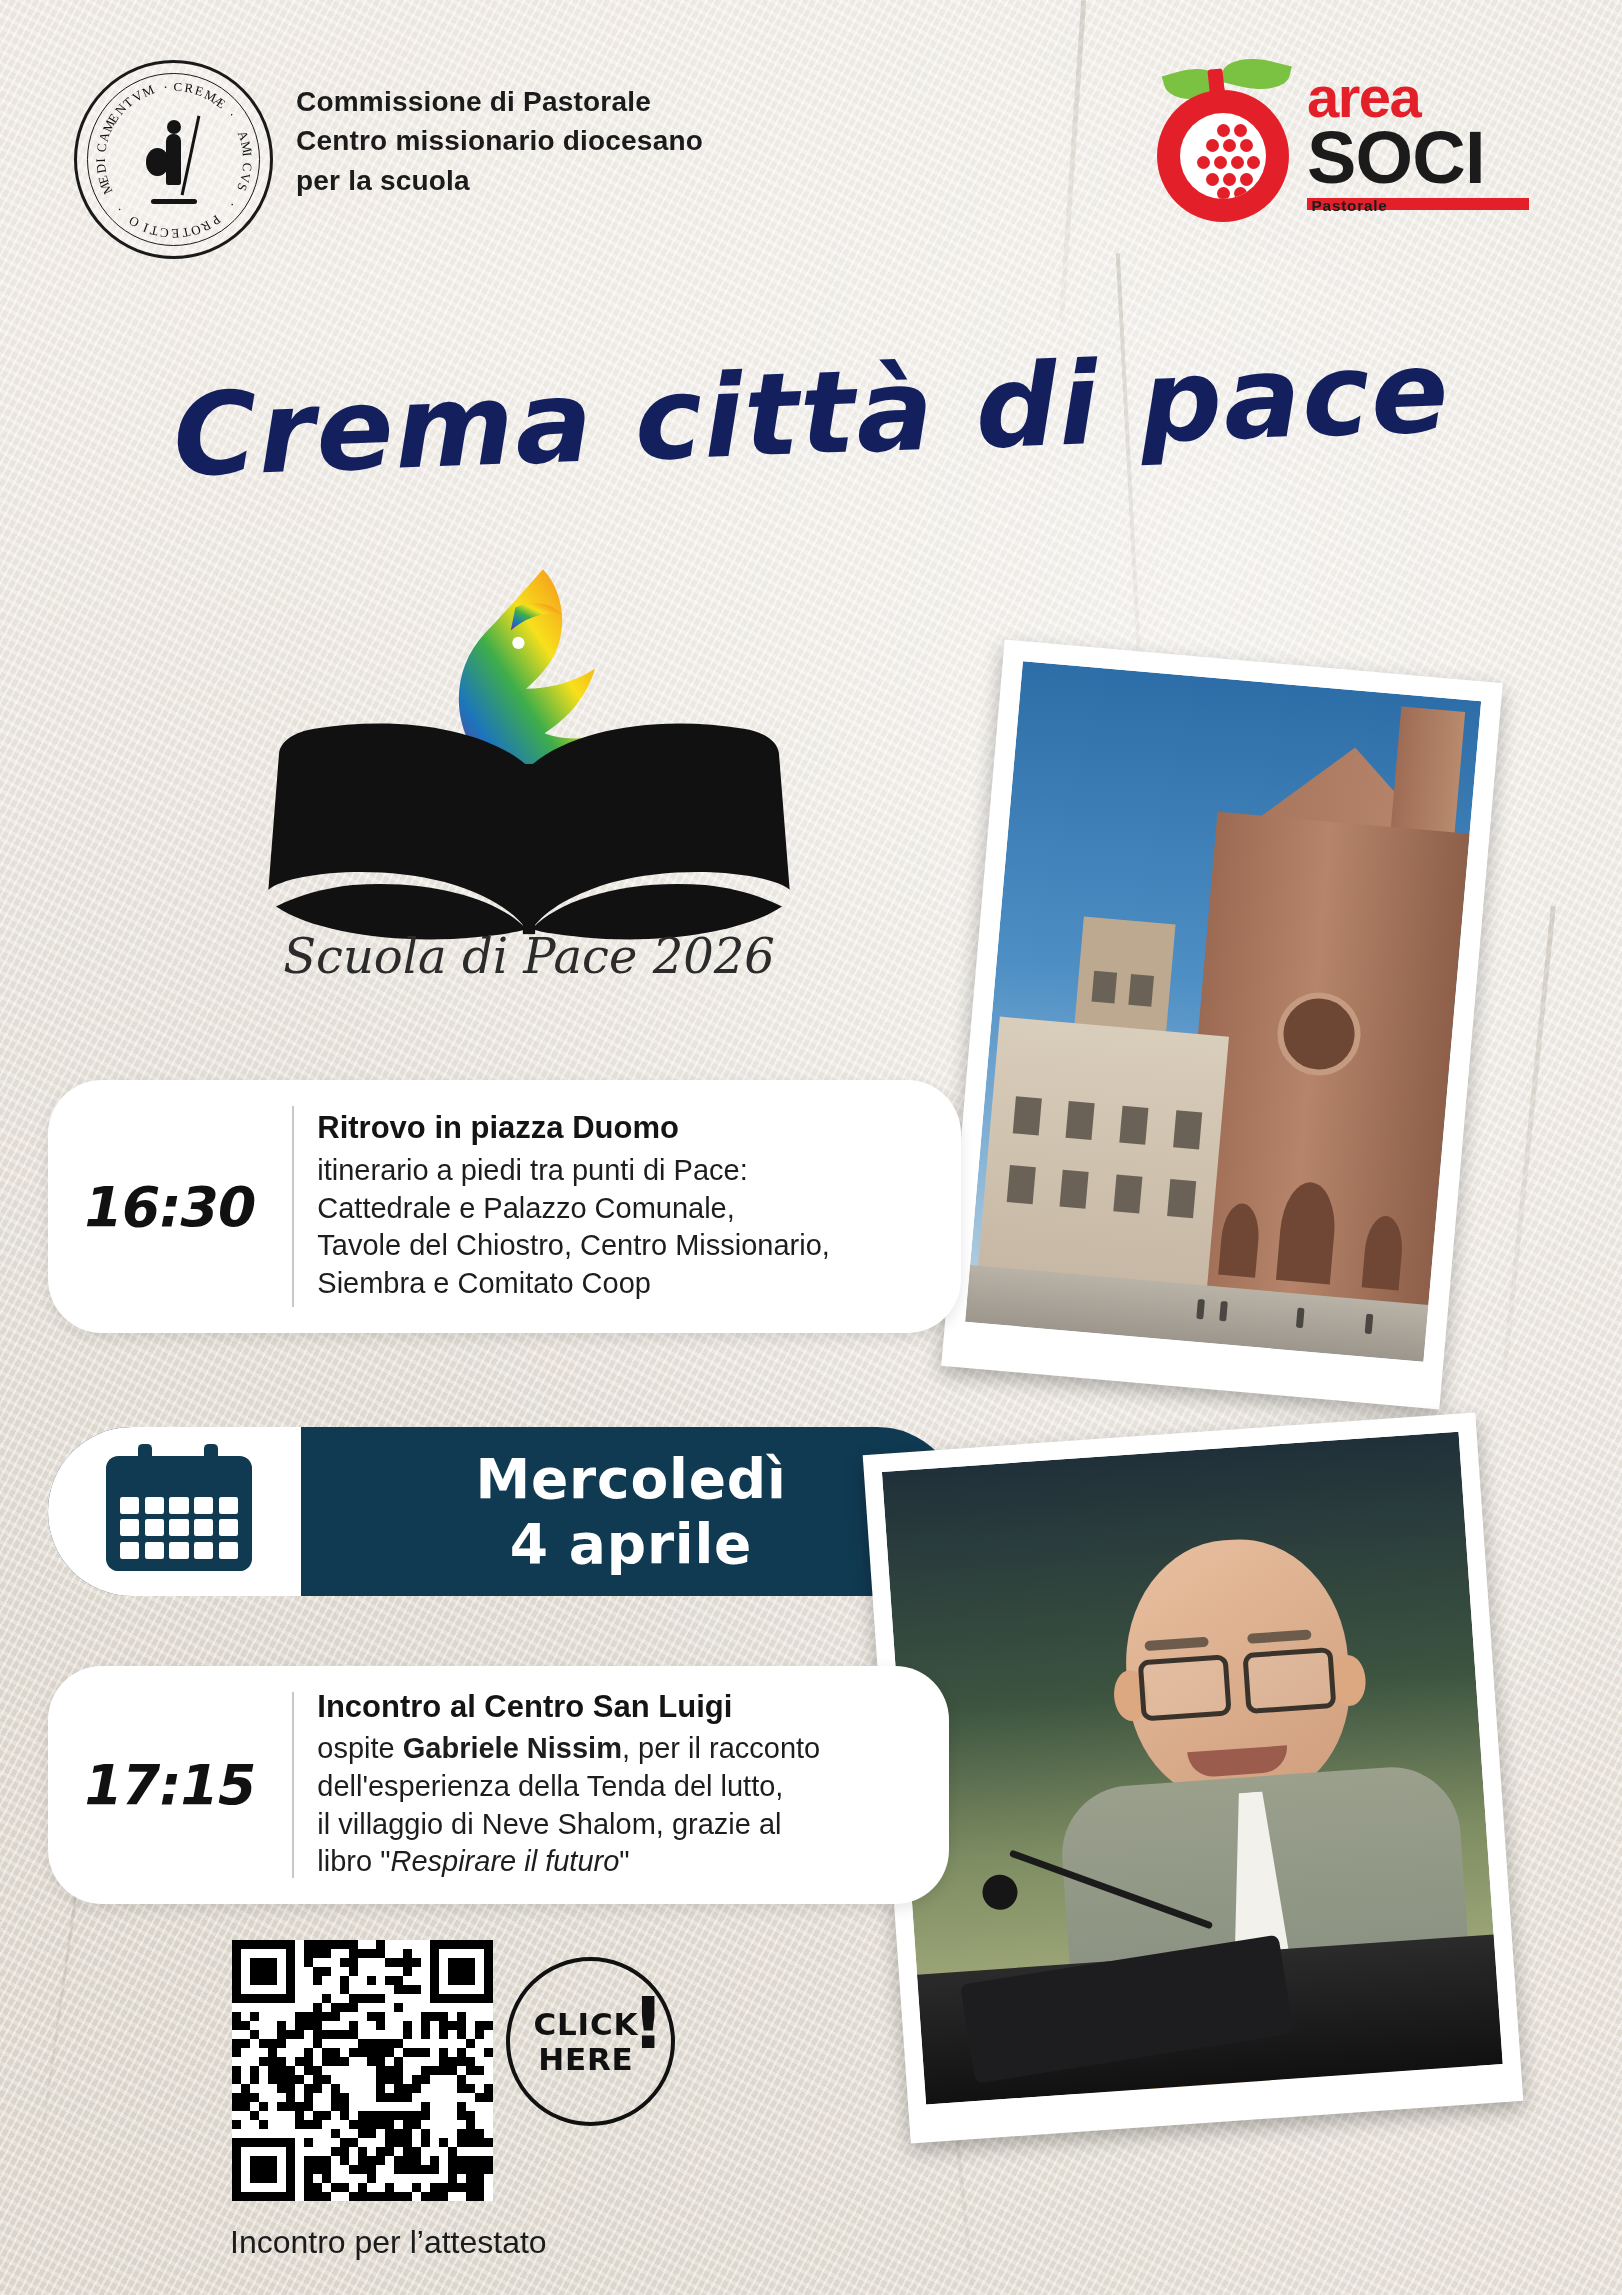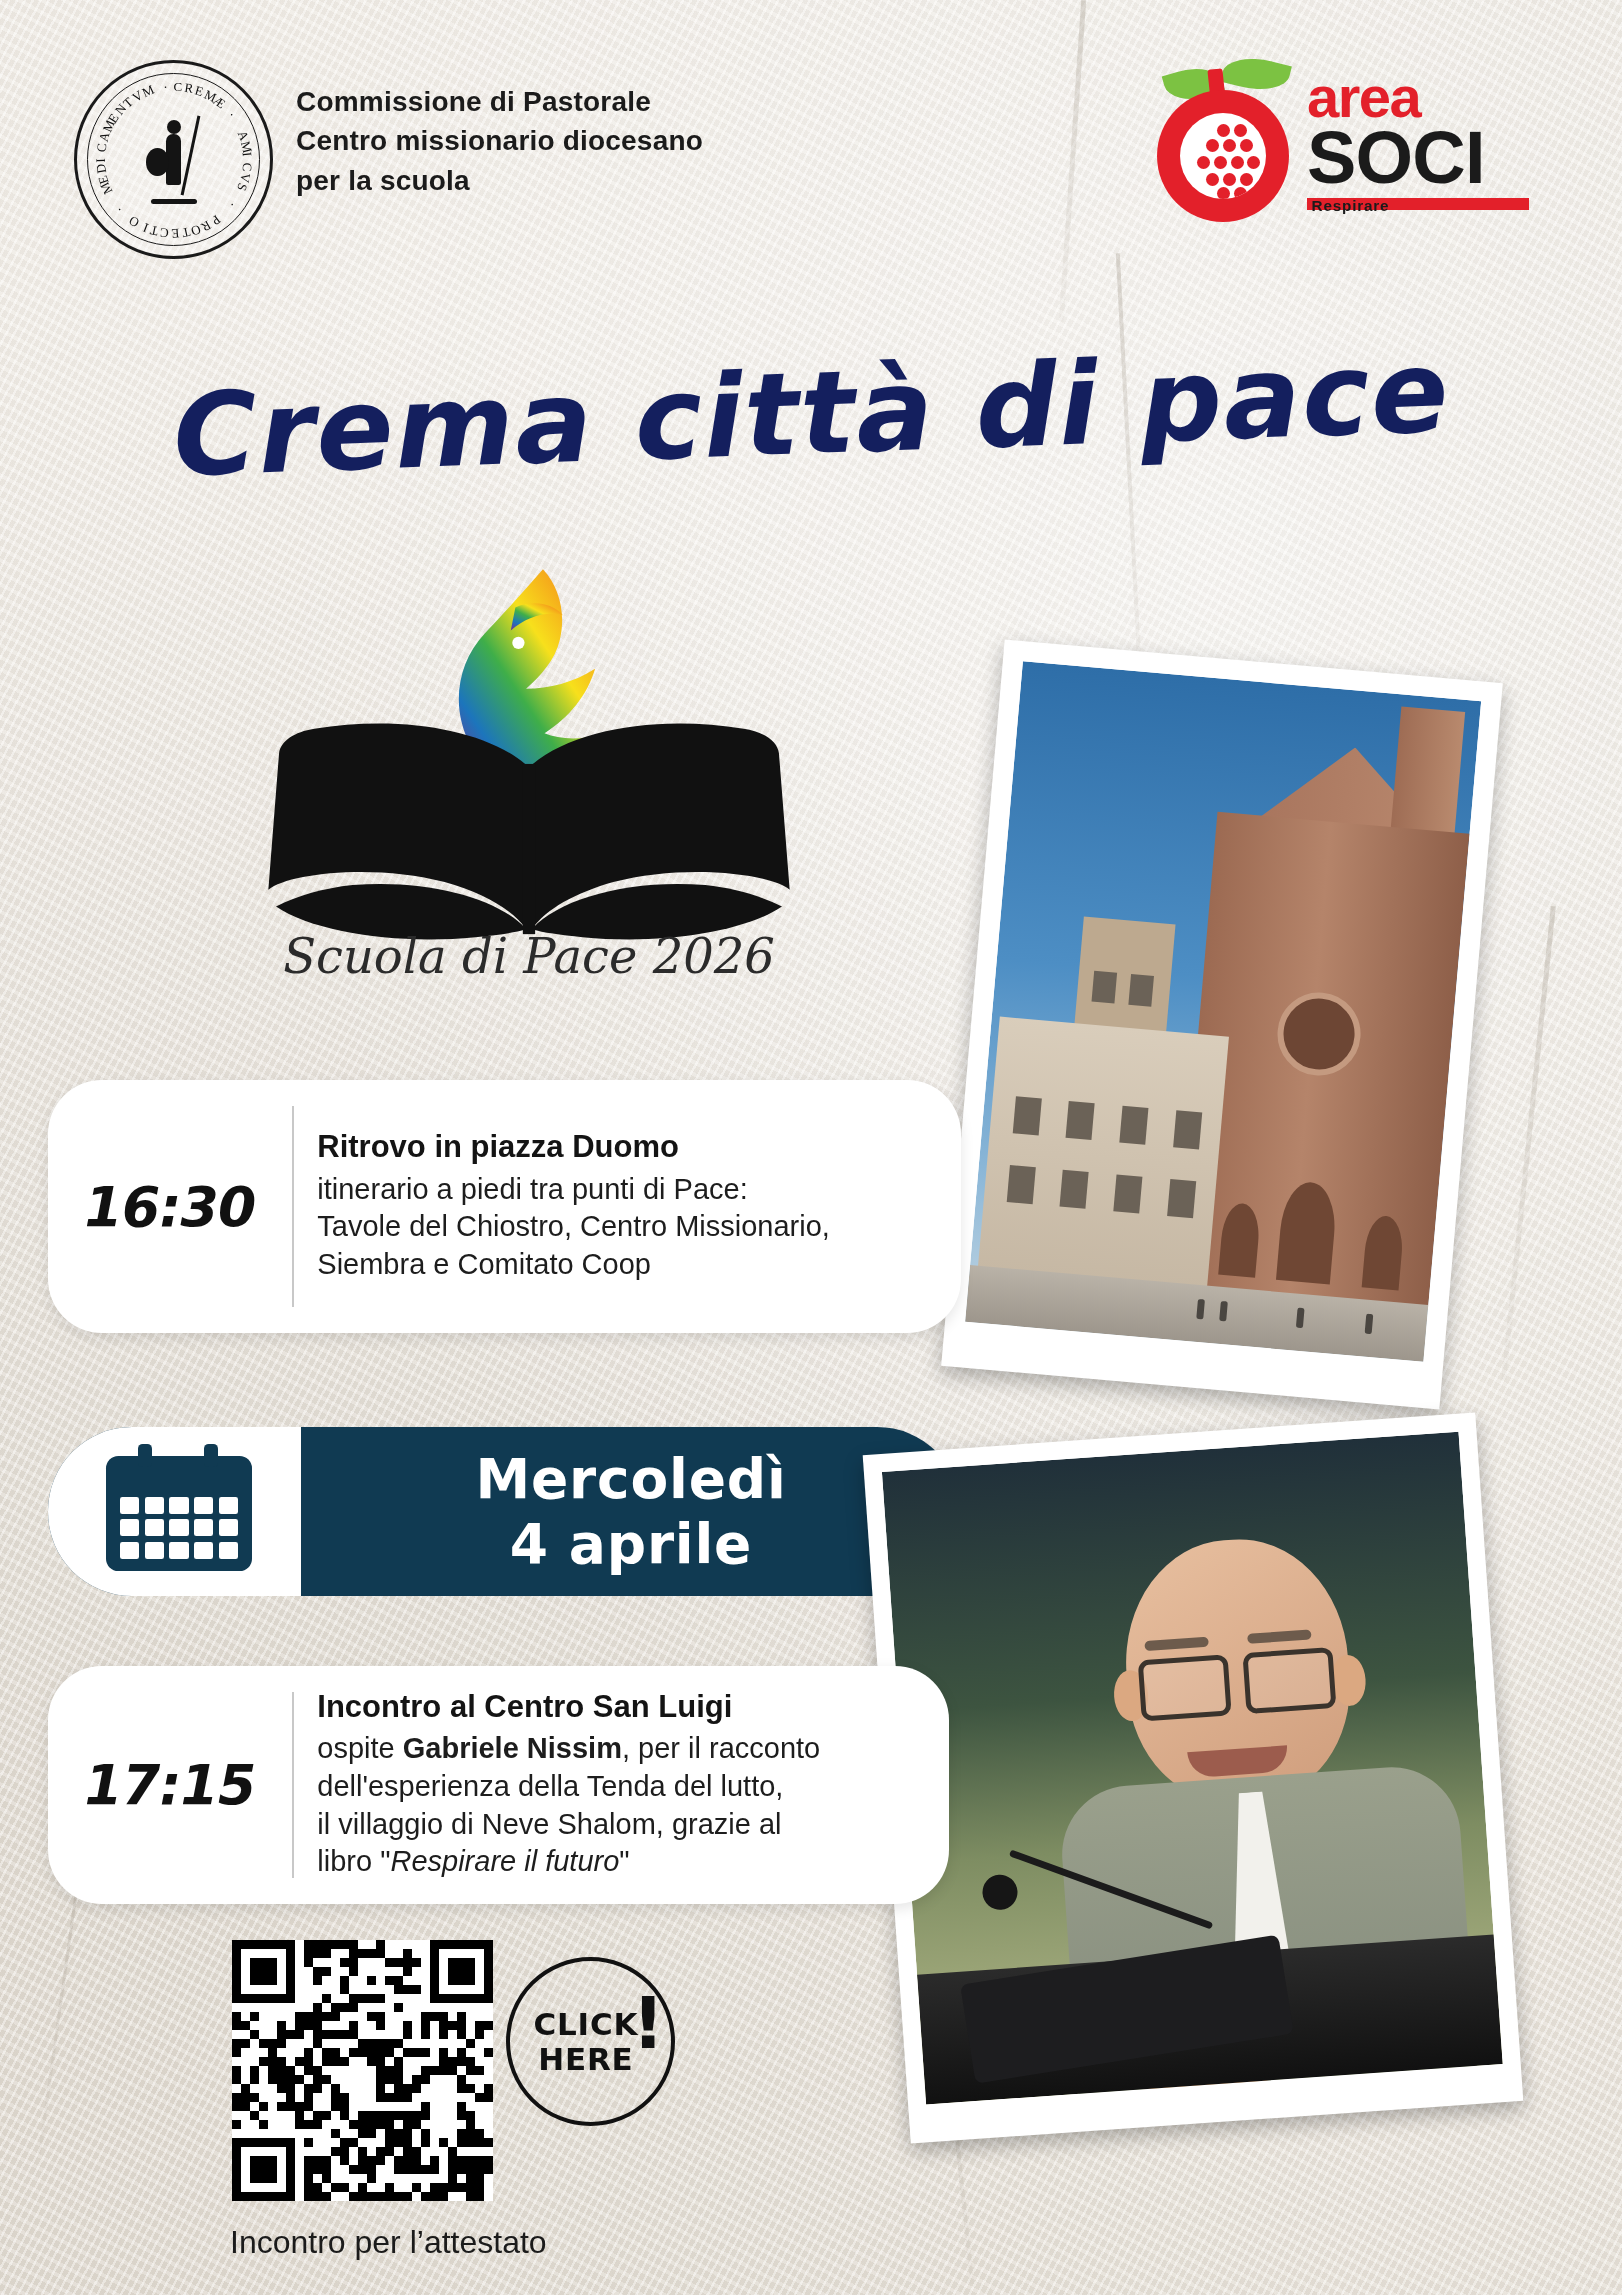--- a/index.html
+++ b/index.html
@@ -722,21 +722,21 @@
           <div class="pom-seed" style="left: 43px; top: 60px;"></div>
           <div class="pom-seed" style="left: 60px; top: 60px;"></div>
           <div class="pom-seed" style="left: 37px; top: 74px;"></div>
           <div class="pom-seed" style="left: 54px; top: 74px;"></div>
         </div>
     </div>
     <div class="as-text">
       <div class="as-area">area</div>
       <div class="as-soci">SOCI</div>
       <div class="as-bar"></div>
-      <div class="as-sub">Respirare</div>
+      <div class="as-sub">Pastorale</div>
     </div>
   </div>
 
   <div class="title">Crema città di pace</div>
 
   <div class="logo-block">
     <svg class="dove-svg" width="330" height="230" viewBox="0 0 430 300">
       <defs>
         <linearGradient id="rainbow" x1="0" y1="1" x2="1" y2="0">
           <stop offset="0%" stop-color="#7b2d8b"></stop>
@@ -798,20 +798,21 @@
       <div class="person" style="left:399px;"></div>
     </div>
   </div>
 
   <div class="card card1">
     <div class="time">16:30</div>
     <div class="card-sep"></div>
     <div class="card-body">
       <div class="card-head">Ritrovo in piazza Duomo</div>
       <div class="card-line">itinerario a piedi tra punti di Pace:</div>
+      <div class="card-line">Cattedrale e Palazzo Comunale,</div>
       <div class="card-line">Tavole del Chiostro, Centro Missionario,</div>
       <div class="card-line">Siembra e Comitato Coop</div>
     </div>
   </div>
 
   <div class="datebar">
     <div class="datebar-pill"></div>
     <div class="datebar-notch"></div>
     <div class="cal-icon">
       <div class="ring" style="left:32px;"></div>

